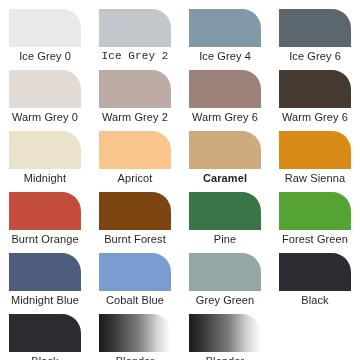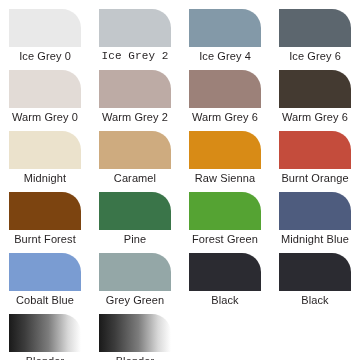--- a/index.html
+++ b/index.html
@@ -82,22 +82,26 @@
     </div>
     <div class="swatch-cell">
       <div class="swatch-chip" style="background: rgb(68, 58, 49);"></div>
       <div class="swatch-label" style="color: rgb(35, 31, 32);">Warm Grey 6</div>
     </div>
     <div class="swatch-cell">
       <div class="swatch-chip" style="background: rgb(235, 226, 204);"></div>
       <div class="swatch-label" style="color: rgb(35, 31, 32);">Midnight</div>
     </div>
     <div class="swatch-cell">
+      <div class="swatch-chip" style="background: rgb(248, 198, 141);"></div>
+      <div class="swatch-label" style="color: rgb(35, 31, 32);">Apricot</div>
+    </div>
+    <div class="swatch-cell">
       <div class="swatch-chip" style="background: rgb(206, 171, 127);"></div>
-      <div class="swatch-label" style="color: rgb(35, 31, 32);">Caramel</div>
+      <div class="swatch-label" style="color: rgb(35, 31, 32); font-weight: bold;">Caramel</div>
     </div>
     <div class="swatch-cell">
       <div class="swatch-chip" style="background: rgb(216, 139, 22);"></div>
       <div class="swatch-label" style="color: rgb(35, 31, 32);">Raw Sienna</div>
     </div>
     <div class="swatch-cell">
       <div class="swatch-chip" style="background: rgb(196, 76, 60);"></div>
       <div class="swatch-label" style="color: rgb(35, 31, 32);">Burnt Orange</div>
     </div>
     <div class="swatch-cell">

